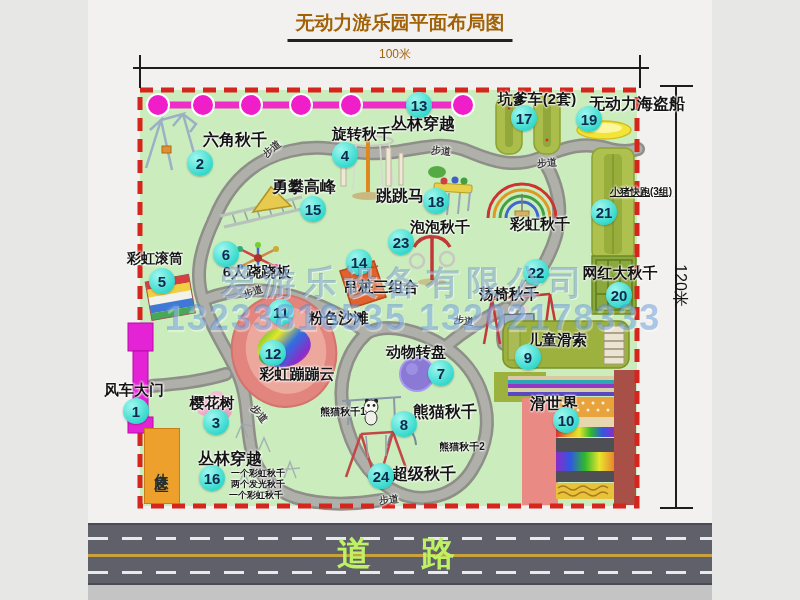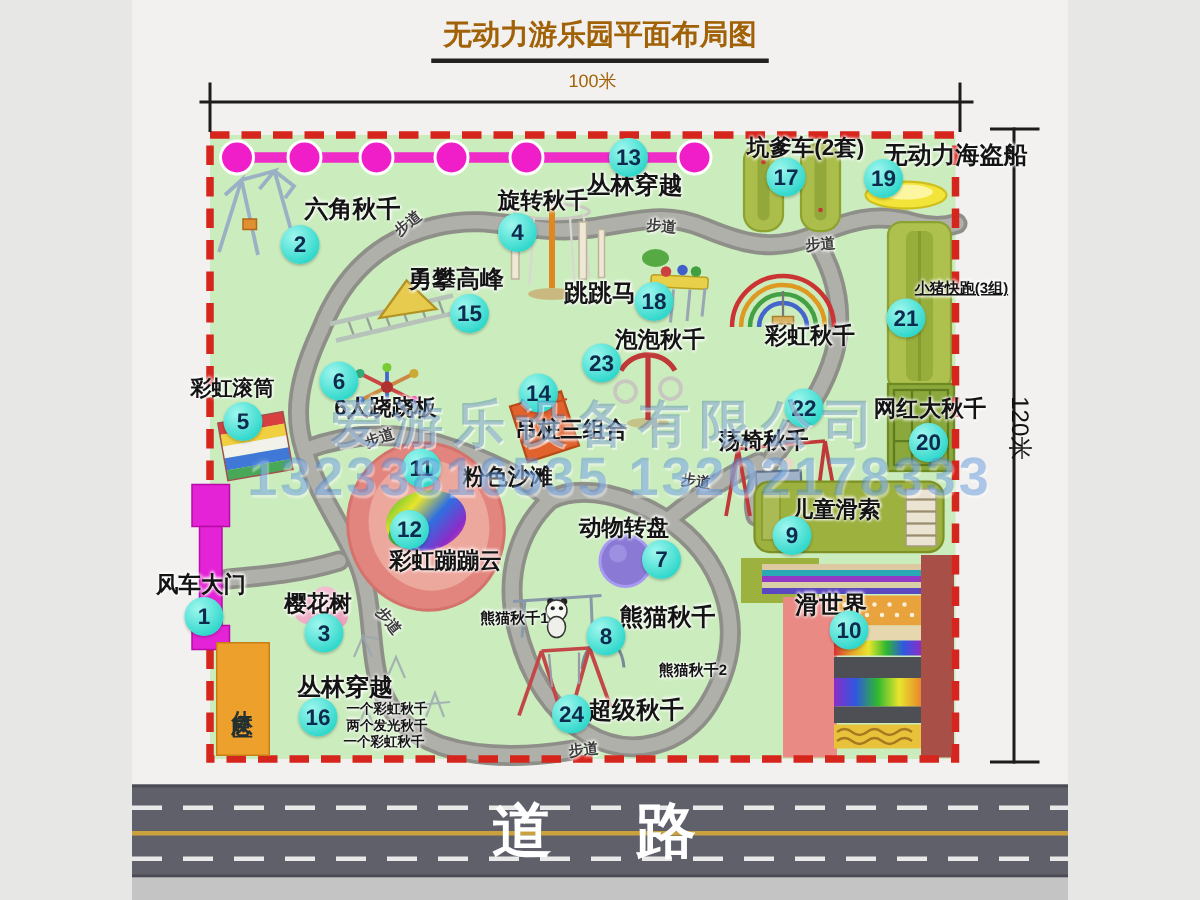--- a/index.html
+++ b/index.html
@@ -31,22 +31,22 @@
          font-size:34px;font-weight:bold;letter-spacing:7px;color:rgba(45,105,170,.35);
          text-shadow:1px 1px 0 rgba(255,255,255,.55);white-space:nowrap;z-index:30;}
   .watermark-phone{position:absolute;left:413px;top:318px;transform:translate(-50%,-50%);
          font-size:36px;font-weight:bold;letter-spacing:2px;color:rgba(80,140,215,.45);
          text-shadow:1px 2px 1px rgba(255,255,255,.4);white-space:nowrap;z-index:30;}
   .road{position:absolute;left:88px;top:523px;width:624px;height:62px;background:#60606a;
          border-top:2px solid #4b4b55;border-bottom:2px solid #4b4b55;box-sizing:border-box;z-index:15;}
   .road-dash{position:absolute;left:0;width:100%;height:3px;
          background:repeating-linear-gradient(90deg,#e9e9e9 0 20px,transparent 20px 34px);}
   .road-yellow{position:absolute;left:0;top:29px;width:100%;height:3px;background:#c9a23e;}
-  .road-label{position:absolute;left:50%;top:50%;transform:translate(-50%,-50%);font-size:40px;
-         font-weight:bold;color:#ffffff;letter-spacing:8px;white-space:nowrap;}
+  .road-label{position:absolute;left:50%;top:50%;transform:translate(-50%,-50%);font-size:34px;
+         font-weight:bold;color:#bef264;letter-spacing:8px;white-space:nowrap;}
   .below-road{position:absolute;left:88px;top:585px;width:624px;height:15px;background:#c4c4c4;z-index:15;}
 </style>
 </head>
 <body>
 
 <div class="stage">
   <div class="canvas"></div>
 
   <div class="title">无动力游乐园平面布局图</div>
   <div class="dim-top">100米</div>

